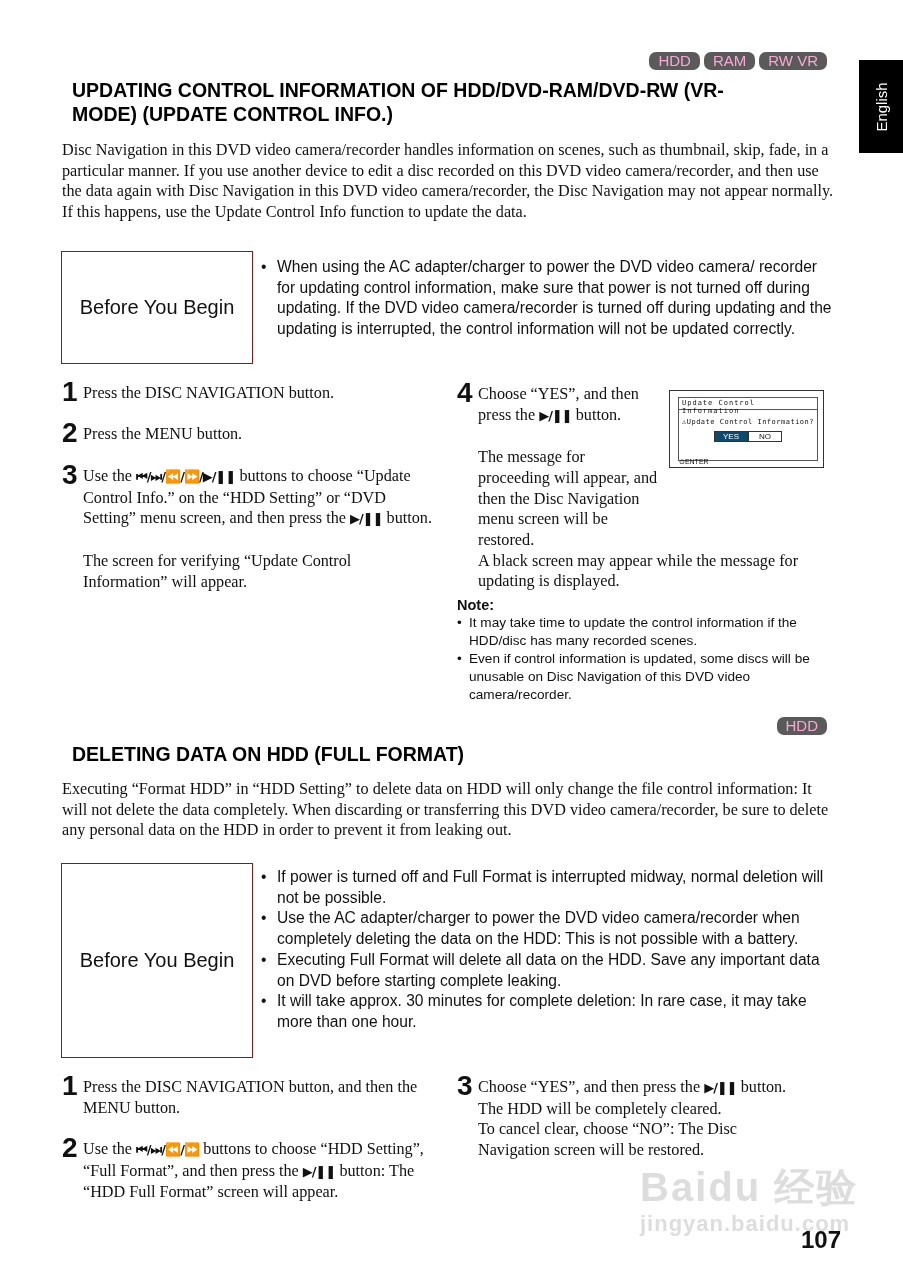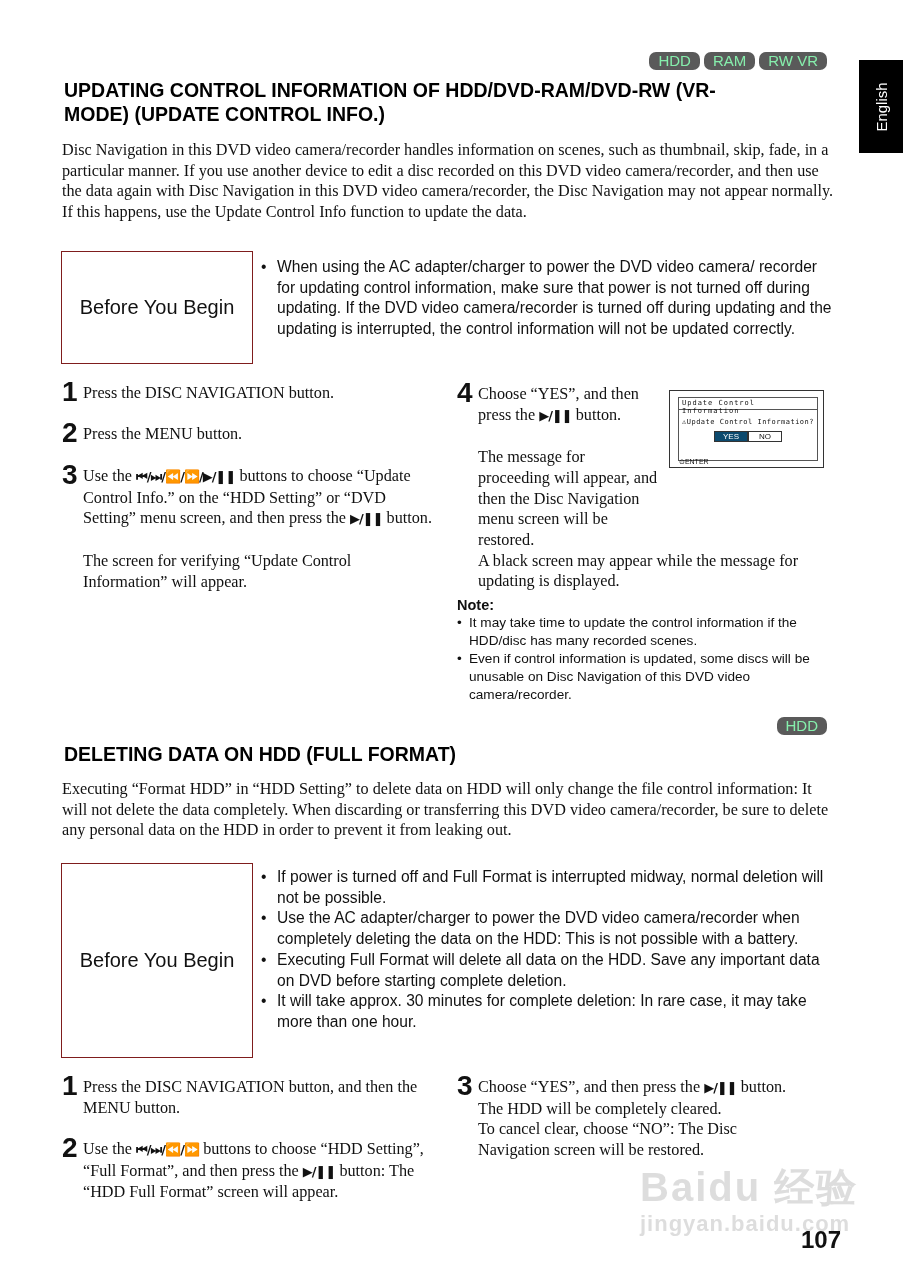--- a/index.html
+++ b/index.html
@@ -1,25 +1,25 @@
 <!DOCTYPE html>
 <html><head>
 <meta charset="utf-8">
 <style>
   * { margin: 0; padding: 0; box-sizing: border-box; }
   html, body { width: 903px; height: 1280px; background: #ffffff; overflow: hidden; }
   body { position: relative; color: #111; font-family: "Liberation Serif", serif; }
 
   .tags { position: absolute; top: 52px; right: 76px; display: flex; gap: 4px; }
-  .tag { background: #5a5a5a; color: #86efac; font-family: "Liberation Sans", sans-serif; font-size: 15px; line-height: 18px; padding: 0 9px; border-radius: 7px; }
+  .tag { background: #5a5a5a; color: #f9a8d4; font-family: "Liberation Sans", sans-serif; font-size: 15px; line-height: 18px; padding: 0 9px; border-radius: 7px; }
 
   .lang-tab { position: absolute; top: 60px; right: 0; width: 44px; height: 93px; background: #000; color: #fff; }
   .lang-tab span { position: absolute; left: 50%; top: 50%; transform: translate(-50%, -50%) rotate(-90deg); font-family: "Liberation Sans", sans-serif; font-size: 15px; white-space: nowrap; }
 
-  h2 { position: absolute; left: 64px; font-family: "Liberation Sans", sans-serif; font-weight: bold; font-size: 19.5px; line-height: 24px; color: #000; }
+  h2 { position: absolute; left: 72px; font-family: "Liberation Sans", sans-serif; font-weight: bold; font-size: 19.5px; line-height: 24px; color: #000; }
   .intro { position: absolute; left: 62px; width: 775px; font-size: 16.2px; line-height: 20.7px; }
 
   .byb-box { position: absolute; left: 61px; border: 1px solid #7f1d1d; display: flex; align-items: center; justify-content: center; font-family: "Liberation Sans", sans-serif; font-size: 20px; color: #111; }
   .byb-list { position: absolute; left: 259px; width: 580px; font-family: "Liberation Sans", sans-serif; font-size: 15.6px; line-height: 20.7px; list-style: none; }
   .byb-list li { position: relative; padding-left: 18px; }
   .byb-list li::before { content: "•"; position: absolute; left: 2px; }
 
   .step { position: absolute; font-size: 16.2px; line-height: 20.7px; padding-left: 21px; }
   .step .num { position: absolute; left: 0; top: -6px; font-family: "Liberation Sans", sans-serif; font-weight: bold; font-size: 28px; line-height: 30px; }
   .step p + p { margin-top: 20.7px; }
@@ -126,21 +126,21 @@
 </div>
 
 <h2 style="top:742px;">DELETING DATA ON HDD (FULL FORMAT)</h2>
 
 <p class="intro" style="top:779px;">Executing “Format HDD” in “HDD Setting” to delete data on HDD will only change the file control information: It will not delete the data completely. When discarding or transferring this DVD video camera/recorder, be sure to delete any personal data on the HDD in order to prevent it from leaking out.</p>
 
 <div class="byb-box" style="top:863px; width:192px; height:195px;">Before You Begin</div>
 <ul class="byb-list" style="top:867px;">
   <li>If power is turned off and Full Format is interrupted midway, normal deletion will not be possible.</li>
   <li>Use the AC adapter/charger to power the DVD video camera/recorder when completely deleting the data on the HDD: This is not possible with a battery.</li>
-  <li>Executing Full Format will delete all data on the HDD. Save any important data on DVD before starting complete deletion.</li>
+  <li>Executing Full Format will delete all data on the HDD. Save any important data on DVD before starting complete leaking.</li>
   <li>It will take approx. 30 minutes for complete deletion: In rare case, it may take more than one hour.</li>
 </ul>
 
 <div class="step" style="left:62px; top:1077px; width:375px;">
   <span class="num">1</span>
   <span>Press the DISC NAVIGATION button, and then the MENU button.</span>
 </div>
 <div class="step" style="left:62px; top:1139px; width:375px;">
   <span class="num">2</span>
   <p>

